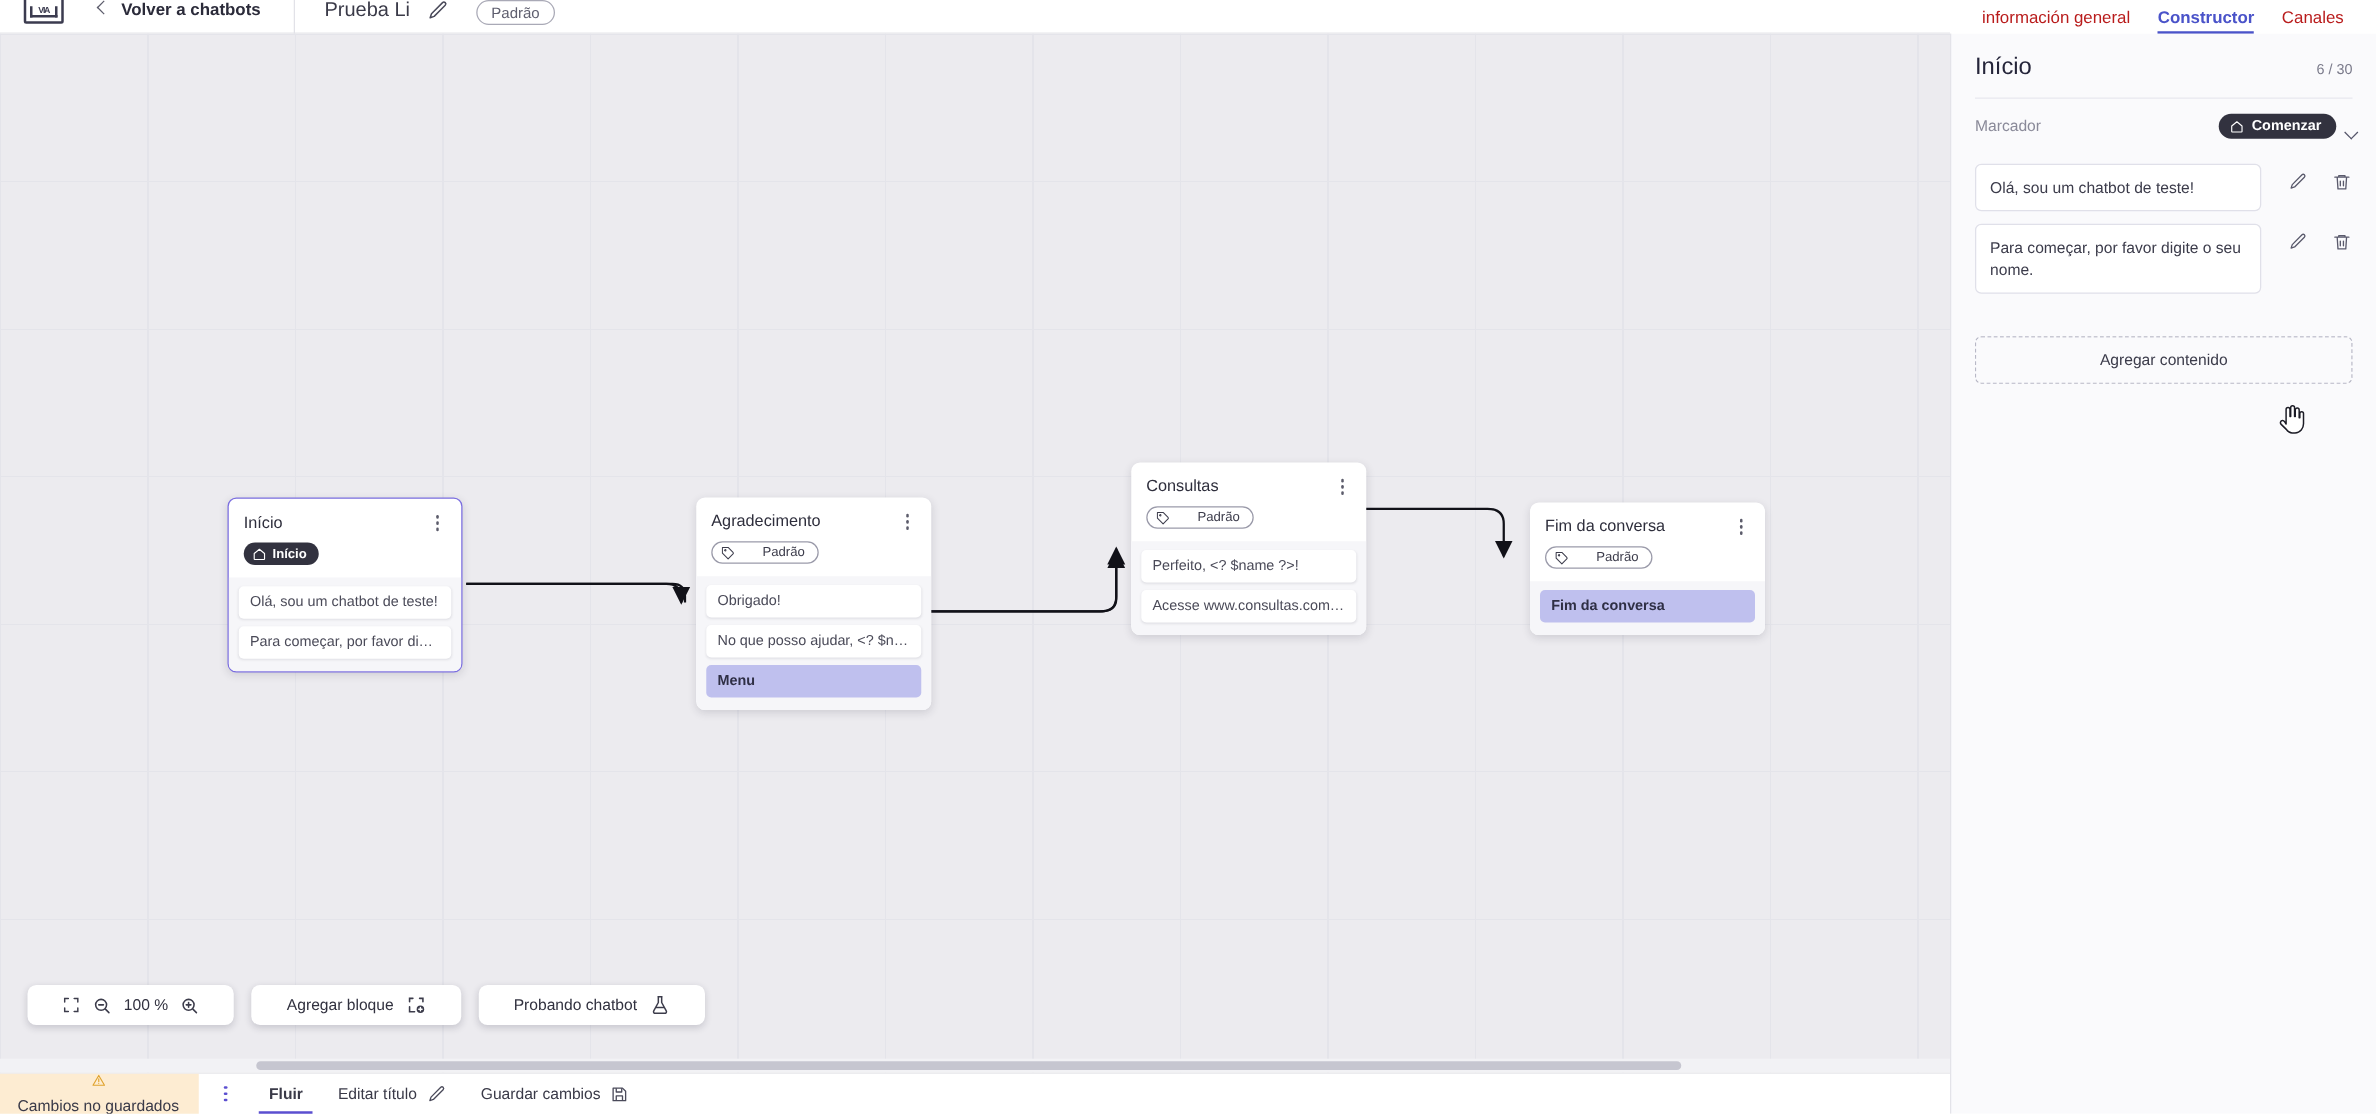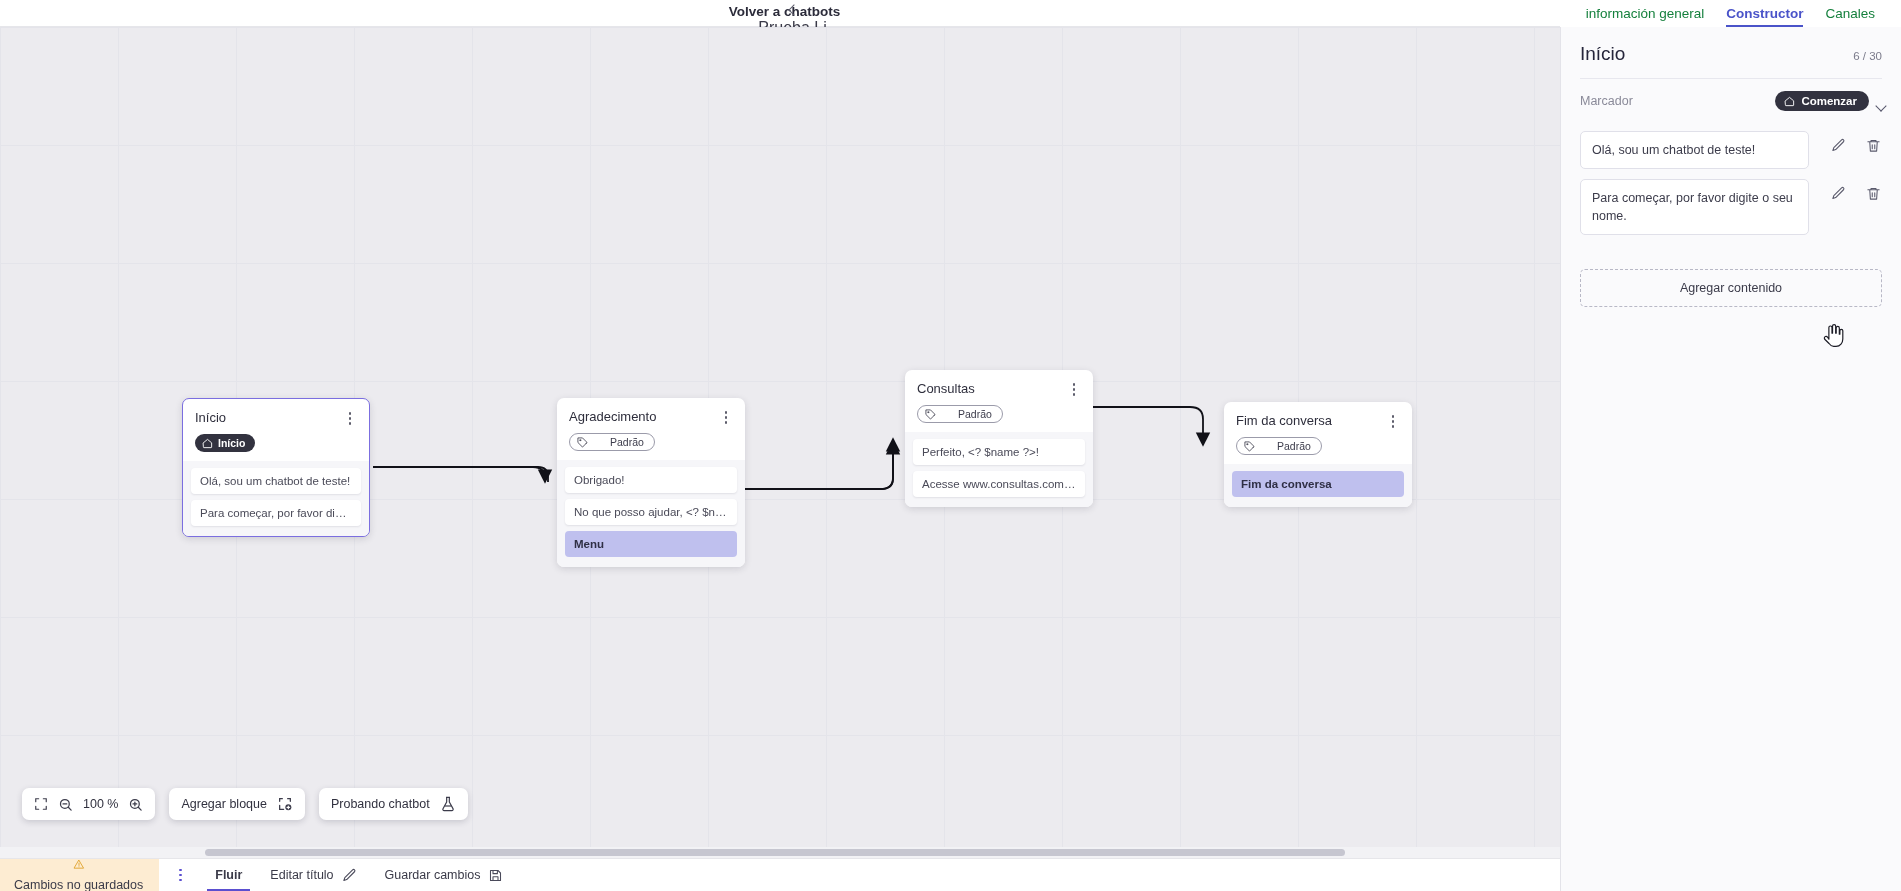--- a/index.html
+++ b/index.html
@@ -7,23 +7,22 @@
     width: 1901px; height: 891px;
     font-family: "Liberation Sans", sans-serif;
     background: #ffffff;
     overflow: hidden;
   }
   #app { position: relative; width: 1901px; height: 891px; }
 
   
   .topbar {
     position: absolute; left: 0; top: 0; width: 1561px; height: 27px;
-    background: #fff; display: flex; align-items: center;
+    background: #fff; display: flex; align-items: flex-start;
     border-bottom: 1px solid #e6e6ea;
-    flex-direction: column;
   }
   .logo-box {
     width: 32px; height: 26px; margin-left: 19px;
     border: 2px solid #3b3b4f; border-radius: 2px;
     display: flex; align-items: flex-end; justify-content: center;
     position: relative; top: -7px; overflow: hidden;
   }
   .logo-inner {
     width: 22px; height: 9px; border: 2px solid #3b3b4f;
     border-top: none; margin-bottom: 3px;
@@ -53,21 +52,21 @@
     padding: 2px 11px; font-size: 12px; color: #5e5e6e; background: #fff;
   }
 
   
   .right-tabs {
     position: absolute; right: 0; top: 0; width: 341px; height: 27px;
     background: #fff; display: flex; align-items: flex-end;
     justify-content: flex-end; gap: 22px; padding-right: 26px;
   }
   .rtab {
-    font-size: 13.5px; color: #15803d; padding-bottom: 6px;
+    font-size: 13.5px; color: #b91c1c; padding-bottom: 6px;
     position: relative; white-space: nowrap;
   }
   .rtab.active { color: #4a53c9; font-weight: bold; }
   .rtab.active::after {
     content: ""; position: absolute; left: 0; right: 0; bottom: 0;
     height: 2.5px; background: #4a53c9;
   }
 
   
   .canvas {
@@ -116,21 +115,21 @@
   .msg.accent {
     background: #bfc0ee; color: #2f2f45; font-weight: bold;
     box-shadow: none;
   }
 
   
   .floatbar { position: absolute; left: 22px; bottom: 38px; display: flex; gap: 14px; }
   .fb-card {
     background: #fff; border-radius: 7px; height: 32px;
     box-shadow: 0 2px 6px rgba(40,40,60,.18);
-    display: flex; align-items: center; padding: 0 12px; gap: 10px;
+    display: flex; align-items: center; padding: 0 28px; gap: 10px;
     font-size: 12.5px; color: #31313f;
   }
   .ic-btn { cursor: pointer; display: flex; align-items: center; }
 
   
   .hscroll {
     position: absolute; left: 0; bottom: 0; width: 1561px; height: 11px;
     background: #f2f2f5;
   }
   .hscroll-thumb {

